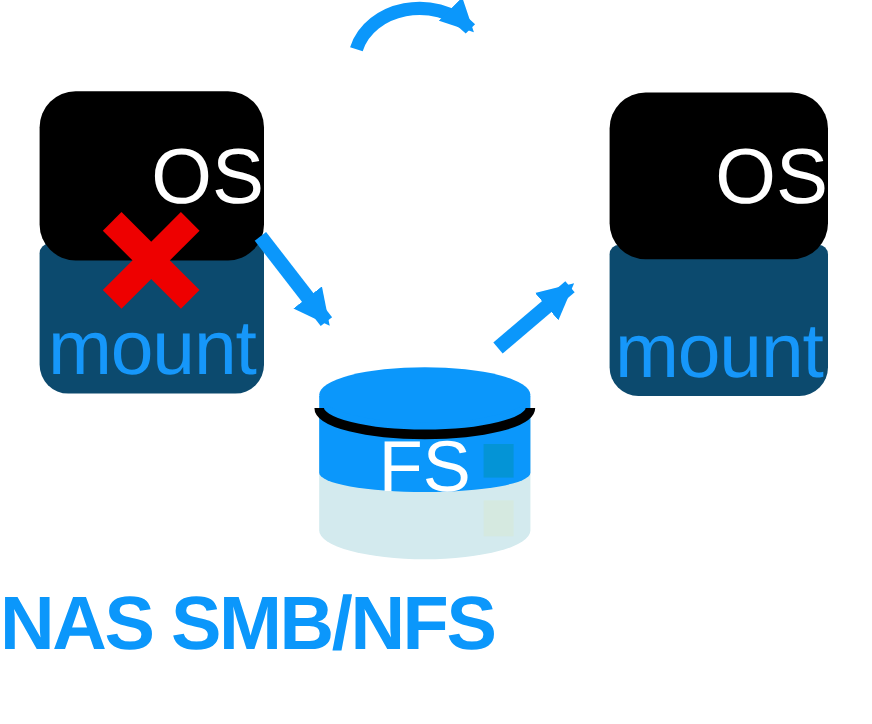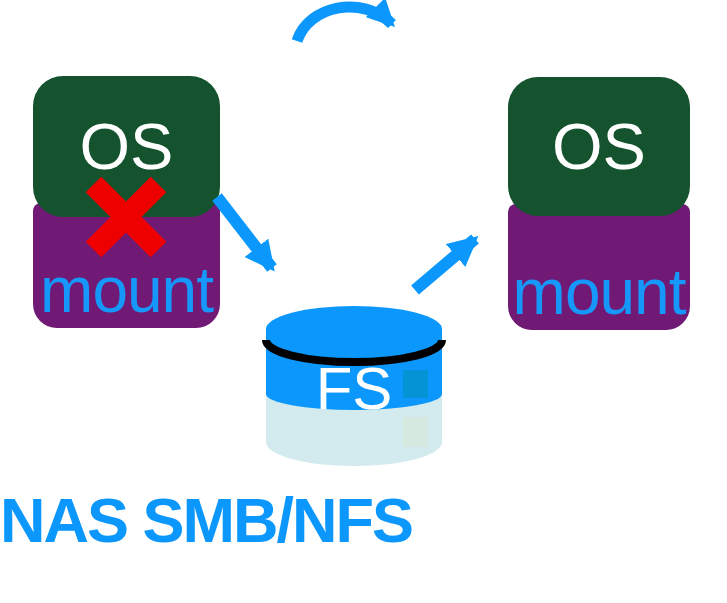--- a/index.html
+++ b/index.html
@@ -9,32 +9,32 @@
     background:#ffffff;
     font-family:"Liberation Sans", sans-serif;
     overflow:hidden;
   }
   
   .host{position:absolute;}
   .host-left{left:33px;top:76px;width:187px;height:252px;}
   .host-right{left:508px;top:77px;width:182px;height:253px;}
   .mount-box{
     position:absolute;left:0;top:127px;right:0;bottom:0;
-    background:#701a75;
+    background:#0c4a6e;
     border-radius:8px 8px 24px 24px;
     display:flex;align-items:flex-end;justify-content:center;text-align:center;
   }
   .mount-label{
     font-size:64px;line-height:1;color:#1697fa;
     padding-bottom:6px;letter-spacing:-1px;
   }
   .os-box{
     position:absolute;left:0;top:0;right:0;height:141px;
-    background:#14532d;border-radius:30px;
-    display:flex;align-items:center;justify-content:center;
+    background:#000000;border-radius:30px;
+    display:flex;align-items:center;justify-content:flex-end;
   }
   .host-right .os-box{height:139px;}
   .os-label{font-size:65px;line-height:1;color:#ffffff;}
   
   .caption{
     position:absolute;left:0;right:14px;top:489px;
     text-align:left;
     font-size:63px;font-weight:bold;letter-spacing:-2px;
     color:#0b97fb;line-height:1;
   }

